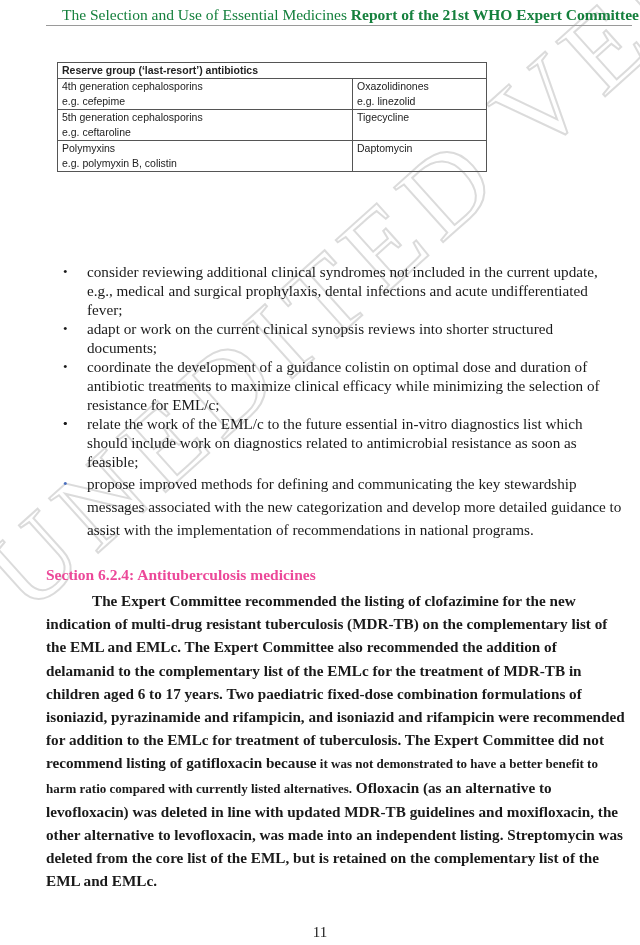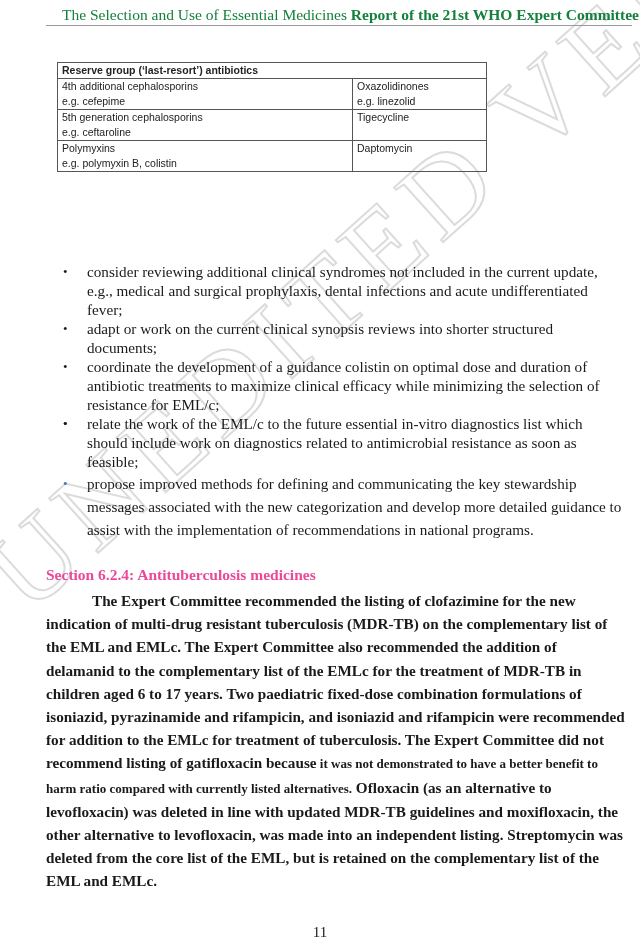--- a/index.html
+++ b/index.html
@@ -46,21 +46,21 @@
     <span>The Selection and Use of Essential Medicines </span><span class="bold">Report of the 21st WHO Expert Committee</span>
   </div>
   <div class="header-rule"></div>
 
   <table class="reserve">
     <tbody>
         <tr>
       <th colspan="2">Reserve group (‘last-resort’) antibiotics</th>
     </tr>
     <tr class="tall">
-      <td class="left"><span>4th additional cephalosporins</span><br><span>e.g. cefepime</span></td>
+      <td class="left"><span>4th generation cephalosporins</span><br><span>e.g. cefepime</span></td>
       <td><span>Oxazolidinones</span><br><span>e.g. linezolid</span></td>
     </tr>
     <tr class="tall">
       <td class="left"><span>5th generation cephalosporins</span><br><span>e.g. ceftaroline</span></td>
       <td><span>Tigecycline</span></td>
     </tr>
     <tr class="tall">
       <td class="left"><span>Polymyxins</span><br><span>e.g. polymyxin B, colistin</span></td>
       <td><span>Daptomycin</span></td>
     </tr>

